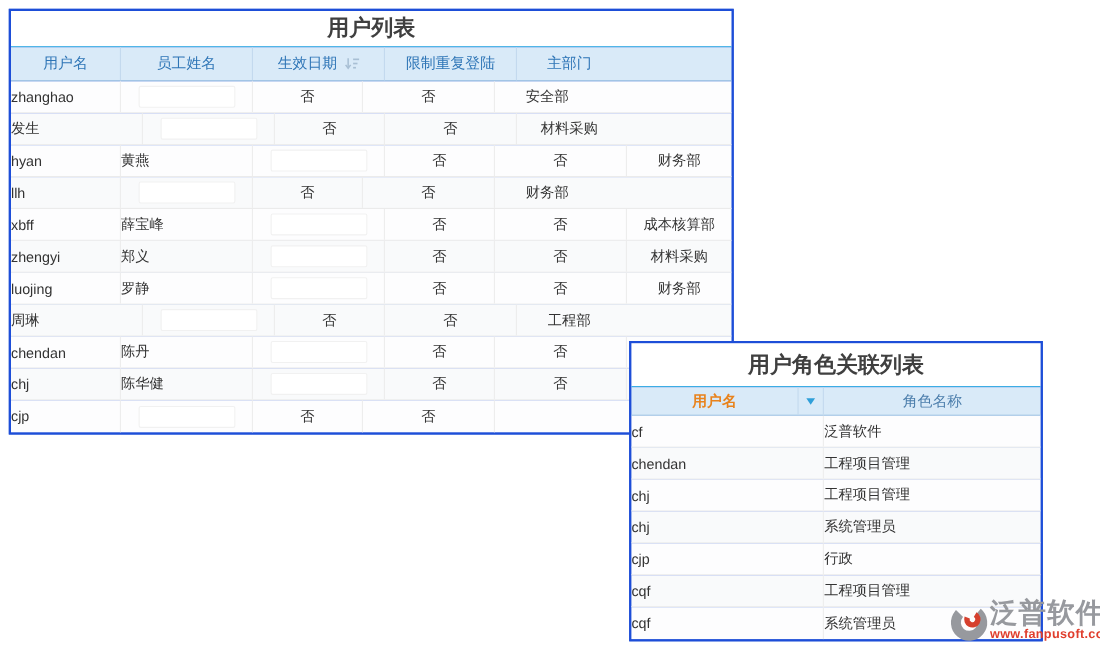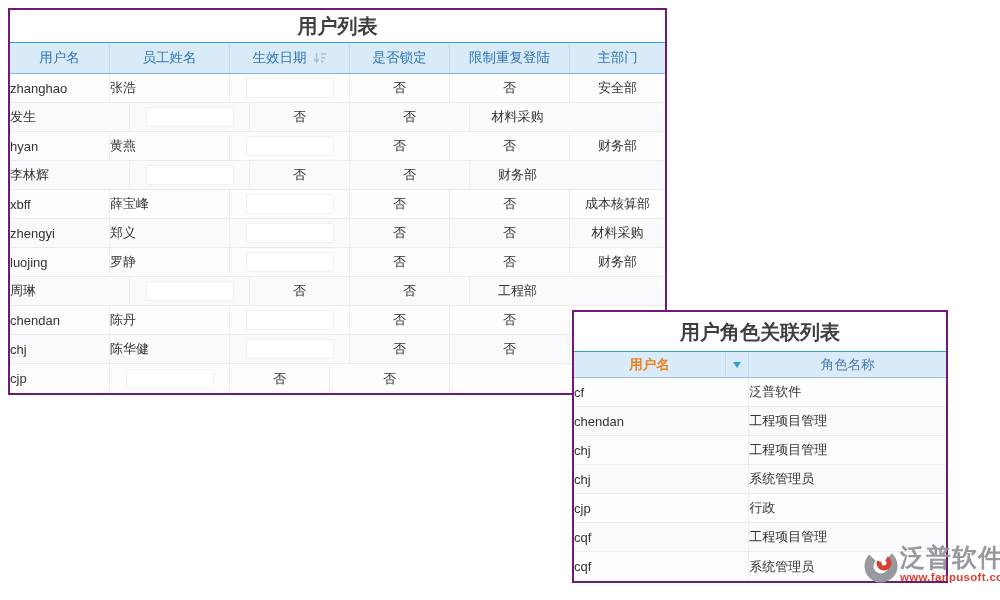--- a/index.html
+++ b/index.html
@@ -1,19 +1,19 @@
 <!DOCTYPE html>
 <html><head>
 <meta charset="utf-8">
 <style>
   * { margin:0; padding:0; box-sizing:border-box; }
   html,body { width:1000px; height:600px; background:#ffffff;
     font-family:"Liberation Sans", sans-serif; overflow:hidden; position:relative; }
 
-  .panel { position:absolute; background:#1d4ed8; border:2px solid #701a75; }
+  .panel { position:absolute; background:#1d4ed8; border:2px solid #1d4ed8; }
 
   
   #user-table { left:8px; top:8px; width:659px; z-index:1; }
   #role-table { left:572px; top:310px; width:376px; z-index:2; }
 
   .tbl-title { text-align:center; font-weight:bold; color:#3f3f3f;
     border-bottom:1px solid #27a5e2; background:#ffffff; }
   #user-table .tbl-title { height:33px; line-height:33px; font-size:20px; }
   #role-table .tbl-title { height:40px; line-height:40px; font-size:20px; }
 
@@ -83,29 +83,27 @@
       <span class="sort-icon">
         <svg width="14" height="12" viewBox="0 0 14 12">
           <path d="M3.5 1 L3.5 9" stroke="#a8bfd4" stroke-width="1.4" fill="none"></path>
           <path d="M1.2 7 L3.5 10 L5.8 7" stroke="#a8bfd4" stroke-width="1.4" fill="none"></path>
           <rect x="8" y="1.2" width="5.5" height="1.5" fill="#a8bfd4"></rect>
           <rect x="8" y="5" width="4" height="1.5" fill="#a8bfd4"></rect>
           <rect x="8" y="8.8" width="2.6" height="1.5" fill="#a8bfd4"></rect>
         </svg>
       </span>
     </div>
-    <div class="hdr-cell c-lock">是否锁定</div>
     <div class="hdr-cell c-restrict">限制重复登陆</div>
     <div class="hdr-cell c-dept">主部门</div>
   </div>
 
   <div id="user-rows">
   <div class="row">
     <div class="cell left c-user">zhanghao</div>
-    <div class="cell left c-name">张浩</div>
     <div class="cell c-date">
       <div class="date-box"></div>
     </div>
     <div class="cell center c-lock">否</div>
     <div class="cell center c-restrict">否</div>
     <div class="cell center c-dept">安全部</div>
   </div>
 
   <div class="row">
     <div class="cell left c-name">发生</div>
@@ -122,21 +120,21 @@
     <div class="cell left c-name">黄燕</div>
     <div class="cell c-date">
       <div class="date-box"></div>
     </div>
     <div class="cell center c-lock">否</div>
     <div class="cell center c-restrict">否</div>
     <div class="cell center c-dept">财务部</div>
   </div>
 
   <div class="row">
-    <div class="cell left c-name">李林辉</div>
+    <div class="cell left c-user">llh</div>
     <div class="cell c-date">
       <div class="date-box"></div>
     </div>
     <div class="cell center c-lock">否</div>
     <div class="cell center c-restrict">否</div>
     <div class="cell center c-dept">财务部</div>
   </div>
 
   <div class="row">
     <div class="cell left c-user">xbff</div>

